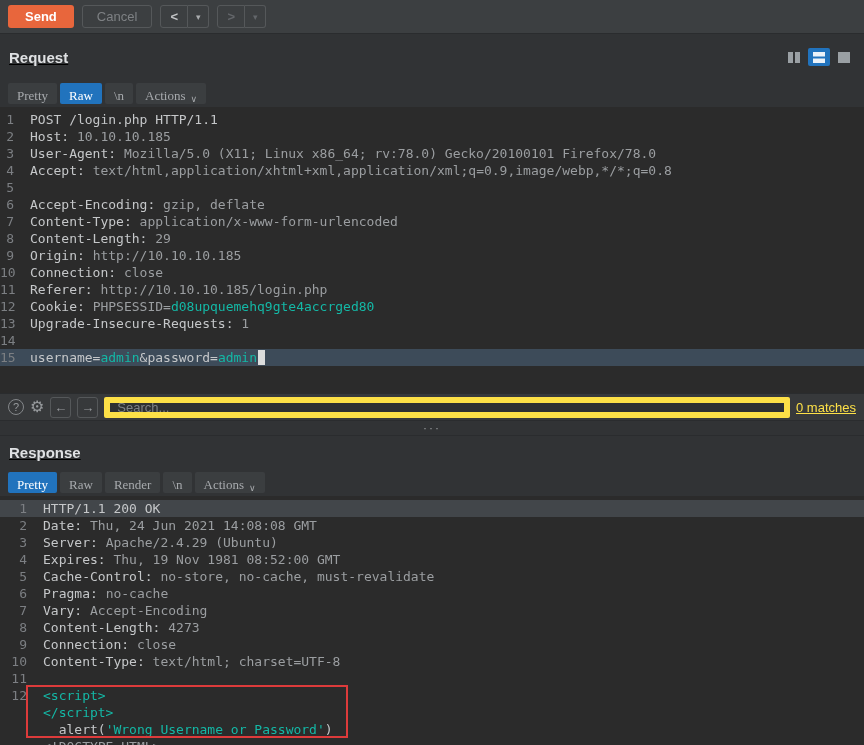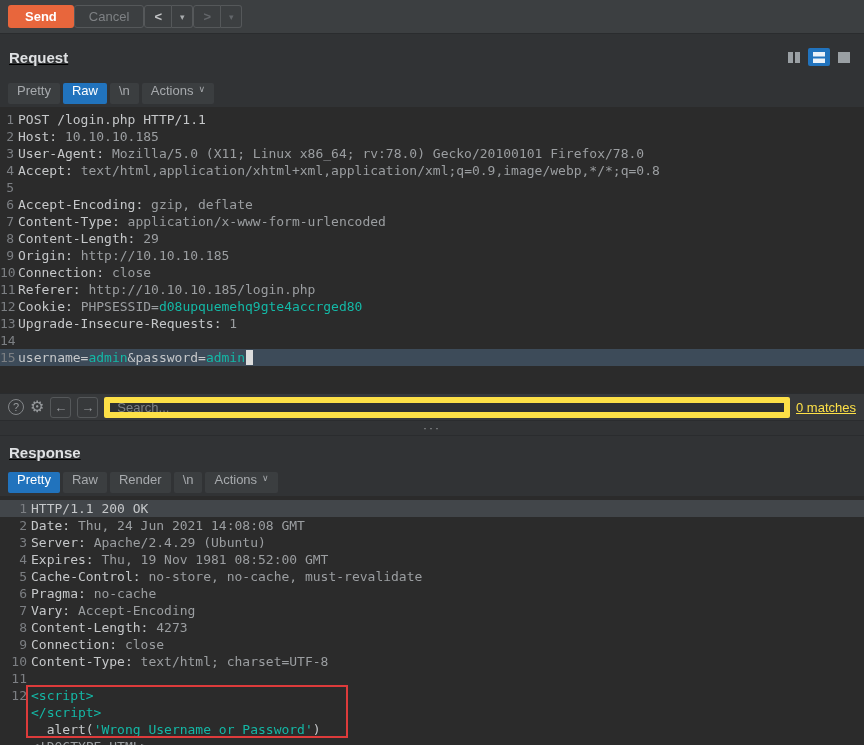--- a/index.html
+++ b/index.html
@@ -1,55 +1,55 @@
 <!DOCTYPE html>
 <html><head>
 <meta charset="utf-8">
 <style>
   *{margin:0;padding:0;box-sizing:border-box;}
   html,body{width:864px;height:745px;}
   body{background:#2b2b2b;font-family:"Liberation Sans",sans-serif;overflow:hidden;}
   button{font-family:inherit;cursor:pointer;}
 
   
-  .toolbar{height:34px;background:#3c3f41;display:flex;align-items:center;padding:0 8px;border-bottom:1px solid #2a2c2e;}
+  .toolbar{height:34px;background:#3c3f41;display:flex;align-items:center;padding:0 8px;gap:8px;border-bottom:1px solid #2a2c2e;}
   .btn-send{height:23px;padding:0 17px;background:#e8663c;border:none;border-radius:3px;color:#fff;font-weight:bold;font-size:13px;}
   .btn-cancel{height:23px;padding:0 14px;background:transparent;border:1px solid #55585a;border-radius:3px;color:#7e8184;font-size:13px;}
   .splitbtn{display:flex;}
   .sb-main{height:23px;width:28px;background:transparent;border:1px solid #55585a;border-radius:3px 0 0 3px;color:#c3c5c7;font-size:13px;font-weight:bold;}
   .sb-dd{height:23px;width:21px;background:transparent;border:1px solid #55585a;border-left:none;border-radius:0 3px 3px 0;color:#a9acae;font-size:9px;padding:0;}
   .splitbtn.disabled .sb-main,.splitbtn.disabled .sb-dd{color:#63666a;}
 
   
   .panel-header{display:flex;align-items:center;justify-content:space-between;padding:0 9px;background:#313335;text-decoration:underline;}
   .panel-header.req{height:46px;}
   .panel-header.res{height:33px;}
   .panel-title{font-size:15px;font-weight:bold;color:#dfe1e3;}
   .layout-icons{display:flex;gap:3px;}
   .licon{width:22px;height:18px;border:none;background:transparent;border-radius:2px;display:flex;align-items:center;justify-content:center;padding:0;}
   .licon.active{background:#2173bd;}
   .licon svg rect{fill:#9aa0a4;}
   .licon.active svg rect{fill:#eaf2f9;}
 
   
   .tabbar{height:27px;background:#313335;display:flex;align-items:center;padding:0 8px;gap:3px;}
-  .tab{height:21px;padding:0 9px;border:none;border-radius:2px;background:#3b3e40;color:#a7aaad;font-size:13px;display:flex;align-items:flex-start;gap:5px;}
+  .tab{height:21px;padding:0 9px;border:none;border-radius:2px;background:#3b3e40;color:#a7aaad;font-size:13px;display:flex;align-items:flex-end;gap:5px;font-family:Liberation Serif, serif;}
   .tab.active{background:#2173bd;color:#fff;}
   .tab .chev{font-size:9px;margin-top:1px;}
 
   
   .editor{background:#2b2b2b;position:relative;font-family:"DejaVu Sans Mono",monospace;font-size:13px;overflow:hidden;}
   .editor.req{height:286px;padding-top:4px;}
   .editor-wrap{position:relative;height:249px;}
   .editor.res{height:249px;padding-top:4px;}
   .code-line{display:flex;height:17px;line-height:17px;white-space:pre;}
   .ln{flex:none;text-align:right;color:#7c7f83;}
   .editor.req .ln{width:14px;}
   .editor.res .ln{width:27px;}
-  .code{margin-left:4px;}
+  .code{margin-left:16px;}
   .hl-sel{background:#3d4b59;}
   .hl-line{background:#42464a;}
   .p{color:#c5c7c9;}
   .v{color:#9b9ea1;}
   .o{color:#14b8a6;}
   .caret{display:inline-block;width:7px;height:15px;background:#dcdddd;vertical-align:-3px;margin-left:1px;}
   .annotation-box{position:absolute;left:26px;top:189px;width:322px;height:53px;border:2px solid #dd3b3b;pointer-events:none;}
 
   
   .searchbar{height:27px;background:#37393b;display:flex;align-items:center;gap:6px;padding:0 8px;border-top:1px solid #2a2c2e;}

